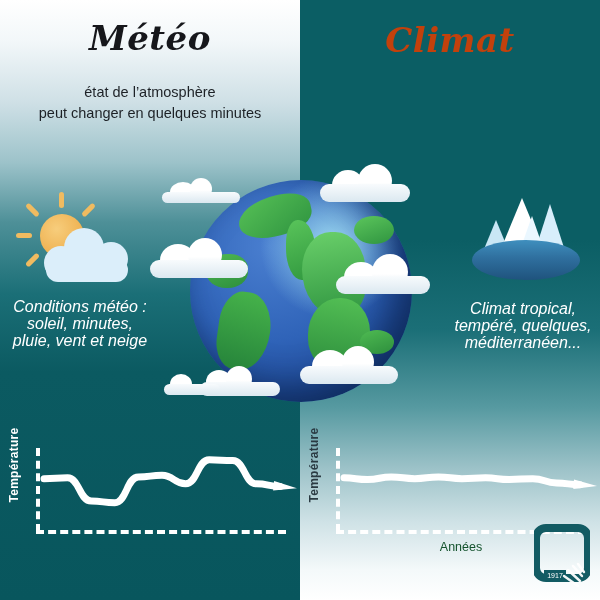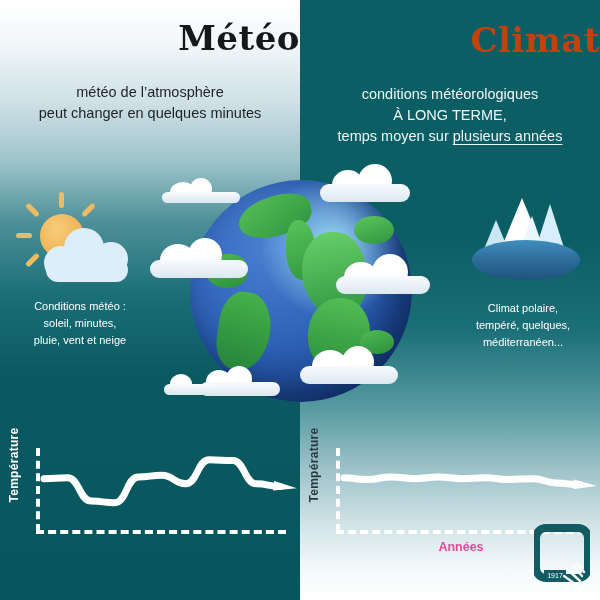--- a/index.html
+++ b/index.html
@@ -6,22 +6,22 @@
   body{font-family:"Liberation Sans",sans-serif;}
   #infographic{
     position:relative;width:600px;height:600px;overflow:hidden;
     background:#fff;
   }
   .panel{position:absolute;top:0;height:600px;width:300px;}
   #panel-left{left:0;background:linear-gradient(180deg,#ffffff 0%,#f2f7f9 7%,#cfe0e6 17%,#9dc3ca 27%,#4e9098 37%,#1b6f77 49%,#0b5a61 62%,#08565d 100%);}
   #panel-right{left:300px;background:linear-gradient(180deg,#0b5e64 0%,#0b5e64 40%,#1b6f77 55%,#579aa1 68%,#9cc2c8 78%,#cfe2e6 87%,#f4f9fa 95%,#ffffff 100%);}
 
   .headline{
-    position:absolute;width:300px;text-align:right;
-    font-family:"DejaVu Serif",serif;font-weight:700;
+    position:absolute;width:300px;text-align:center;
+    font-family:"DejaVu Serif",serif;font-style:italic;font-weight:700;
     font-size:34px;letter-spacing:.5px;
   }
   #headline-meteo{left:0;top:18px;color:#16171b;}
   #headline-climat{left:300px;top:20px;color:#c2410c;}
 
   .subtitle{
     position:absolute;width:290px;left:5px;text-align:center;
     font-size:14.5px;line-height:21px;font-weight:400;
   }
   #subtitle-meteo{top:82px;color:#1d2126;}
@@ -71,39 +71,39 @@
   #cloud-icon i{border-radius:50%;}
   #cloud-icon b{border-radius:16px;}
 
   
   #icon-iceberg{position:absolute;left:472px;top:196px;width:108px;height:86px;}
   #ice-base{position:absolute;left:0;top:44px;width:108px;height:40px;border-radius:50%;
     background:linear-gradient(180deg,#3f8fbe 0%,#2f6f9e 45%,#1f537d 100%);}
   .peak{position:absolute;width:0;height:0;border-style:solid;border-color:transparent;}
 
   
-  .caption{position:absolute;font-size:11px;line-height:17px;color:#ffffff;}
+  .caption{position:absolute;font-style:italic;font-size:16px;line-height:17px;color:#ffffff;}
   #caption-meteo{left:0;width:160px;top:298px;text-align:center;}
   #caption-climat{left:448px;width:150px;top:300px;text-align:center;}
 
   
   .chart{position:absolute;width:300px;height:130px;top:440px;}
   #chart-left{left:0;}
   #chart-right{left:300px;}
   .axis-y{position:absolute;left:36px;top:8px;width:0;height:84px;
     border-left:4px dashed #ffffff;}
   .axis-x{position:absolute;left:36px;top:90px;height:0;width:250px;
     border-top:4px dashed #ffffff;}
   .ylabel{position:absolute;left:-28px;top:18px;width:84px;text-align:center;
     transform:rotate(-90deg);font-size:12px;font-weight:700;color:#ffffff;letter-spacing:.3px;}
   #chart-right .ylabel{color:#2a3a42;}
   #chart-right .axis-y,#chart-right .axis-x{border-color:#ffffff;}
   .xlabel{position:absolute;left:36px;top:100px;width:250px;text-align:center;
     font-size:12.5px;color:#ffffff;}
-  #chart-right .xlabel{color:#ec4899;font-weight:bold;}
+  #chart-right .xlabel{color:#14532d;}
   .curve{position:absolute;left:30px;top:0;}
 
   
   #logo{position:absolute;left:534px;top:524px;width:56px;height:66px;}
 </style>
 </head>
 <body>
 
 <div id="infographic">
 
@@ -155,31 +155,24 @@
     <div class="cloud" style="left:-6px;top:200px;width:62px;height:26px;">
       <i style="left:8px;top:4px;width:22px;height:20px;"></i>
       <b style="left:2px;top:14px;width:56px;height:11px;"></b>
     </div>
   </div>
 
   <div class="headline" id="headline-meteo">Météo</div>
   <div class="headline" id="headline-climat">Climat</div>
 
   <div class="subtitle" id="subtitle-meteo">
-    <div>météo de l’atmosphère</div>
+    <div>état de l’atmosphère</div>
     <div>peut changer en quelques minutes</div>
   </div>
 
-  <div class="subtitle" id="subtitle-climat">
-    <div>conditions météorologiques</div>
-    <div>À LONG TERME,</div>
-    <div>
-      <span>temps moyen sur </span><span class="u">plusieurs années</span>
-    </div>
-  </div>
 
   <div id="icon-weather">
     <span class="ray" style="left:45px;top:0px;width:5px;height:16px;"></span>
     <span class="ray" style="left:16px;top:10px;width:5px;height:16px;transform:rotate(-45deg);"></span>
     <span class="ray" style="left:72px;top:10px;width:5px;height:16px;transform:rotate(45deg);"></span>
     <span class="ray" style="left:2px;top:41px;width:16px;height:5px;"></span>
     <span class="ray" style="left:16px;top:60px;width:5px;height:16px;transform:rotate(45deg);"></span>
     <span class="ray" style="left:45px;top:72px;width:5px;height:16px;"></span>
     <div id="sun-disc"></div>
     <div id="cloud-icon">
@@ -198,21 +191,21 @@
     <div id="ice-base"></div>
   </div>
 
   <div class="caption" id="caption-meteo">
     <div>Conditions météo :</div>
     <div>soleil, minutes,</div>
     <div>pluie, vent et neige</div>
   </div>
 
   <div class="caption" id="caption-climat">
-    <div>Climat polaire,</div>
+    <div>Climat tropical,</div>
     <div>tempéré, quelques,</div>
     <div>méditerranéen...</div>
   </div>
 
   <div class="chart" id="chart-left">
     <div class="ylabel">Température</div>
     <div class="axis-y"></div>
     <div class="axis-x"></div>
     <svg class="curve" width="270" height="100">
       <path id="p-left" fill="none" stroke="#ffffff" stroke-width="7" stroke-linecap="round" d="M14,38.68 C25.8,38.68 25.8,37.82 37.6,37.82 C49.400000000000006,37.82 49.400000000000006,61.04 61.2,61.04 C73,61.04 73,62.760000000000005 84.8,62.760000000000005 C96.6,62.760000000000005 96.6,36.959999999999994 108.4,36.959999999999994 C120.2,36.959999999999994 120.2,35.24000000000001 132,35.24000000000001 C143.8,35.24000000000001 143.8,43.84 155.6,43.84 C167.39999999999998,43.84 167.39999999999998,19.75999999999999 179.2,19.75999999999999 C191,19.75999999999999 191,20.619999999999994 202.8,20.619999999999994 C214.60000000000002,20.619999999999994 214.60000000000002,43.84 226.4,43.84 C238.2,43.84 238.2,46.419999999999995 250,46.419999999999995"></path>

